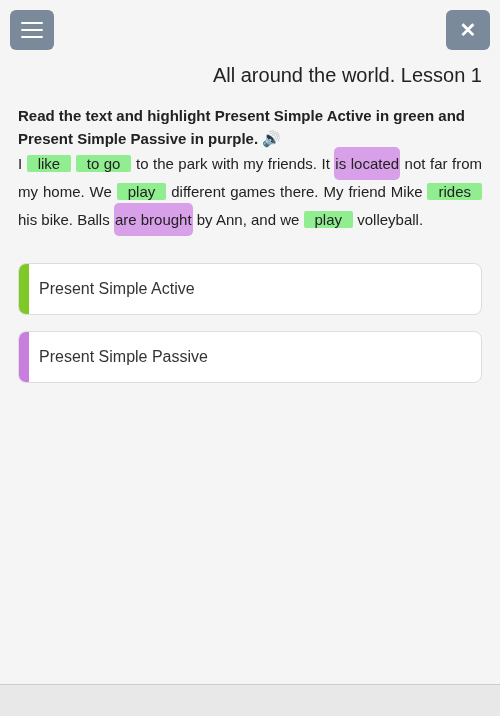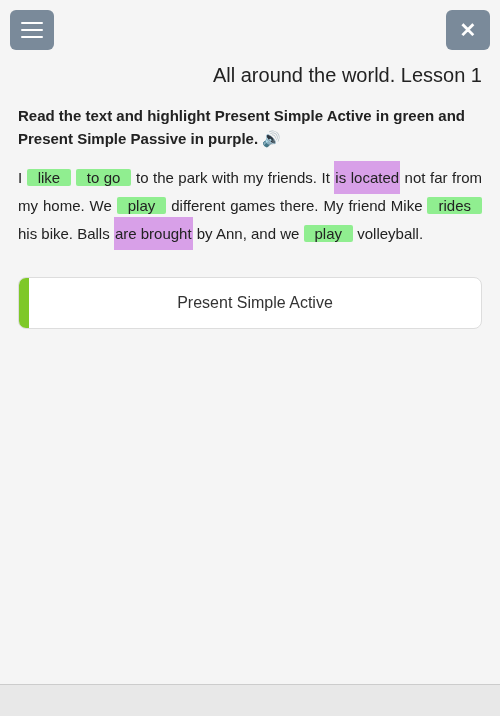--- a/index.html
+++ b/index.html
@@ -71,21 +71,20 @@
       color: #222;
       margin-bottom: 18px;
       margin-top: 4px;
       text-align: right;
     }
 
     .instruction {
       font-size: 15px;
       font-weight: bold;
       color: #222;
-      margin-bottom: 14px;
       line-height: 1.5;
     }
 
     .instruction .speaker-icon {
       font-size: 15px;
       font-weight: normal;
     }
 
     .paragraph {
       font-size: 15px;
@@ -96,21 +95,21 @@
     }
 
     .highlight-green {
       background-color: #90ee90;
       border-radius: 2px;
       padding: 0 11px;
     }
 
     .highlight-purple {
       background-color: #d8a0e8;
-      border-radius: 0;
+      border-radius: 5px;
       padding: 8px 1px;
     }
 
     .legend-container {
       display: flex;
       flex-direction: column;
       gap: 16px;
       margin-bottom: 20px;
     }
 
@@ -133,21 +132,21 @@
     .legend-color-bar.green {
       background-color: #7ec828;
     }
 
     .legend-color-bar.purple {
       background-color: #c87edc;
     }
 
     .legend-label {
       flex: 1;
-      text-align: center;
+      text-align: left;
       padding: 16px 10px;
       font-size: 16px;
       color: #333;
     }
 
     .bottom-bar {
       position: fixed;
       bottom: 0;
       left: 0;
       width: 500px;
@@ -181,17 +180,21 @@
 
   <div class="paragraph">
     <span>I </span><span class="highlight-green">like</span><span> </span><span class="highlight-green">to go</span><span> to the park with my friends. It </span><span class="highlight-purple">is located</span><span> not far from my home. We </span><span class="highlight-green">play</span><span> different games there. My friend Mike </span><span class="highlight-green">rides</span><span> his bike. Balls </span><span class="highlight-purple">are brought</span><span> by Ann, and we </span><span class="highlight-green">play</span><span> volleyball.</span>
   </div>
 
   <div class="legend-container">
     <div class="legend-item">
       <div class="legend-color-bar green"></div>
       <span class="legend-label">Present Simple Active</span>
     </div>
+    <div class="legend-item">
+      <div class="legend-color-bar purple"></div>
+      <span class="legend-label">Present Simple Passive</span>
+    </div>
   </div>
 
 </div>
 
 <div class="bottom-bar"></div>
 
 </body></html>

